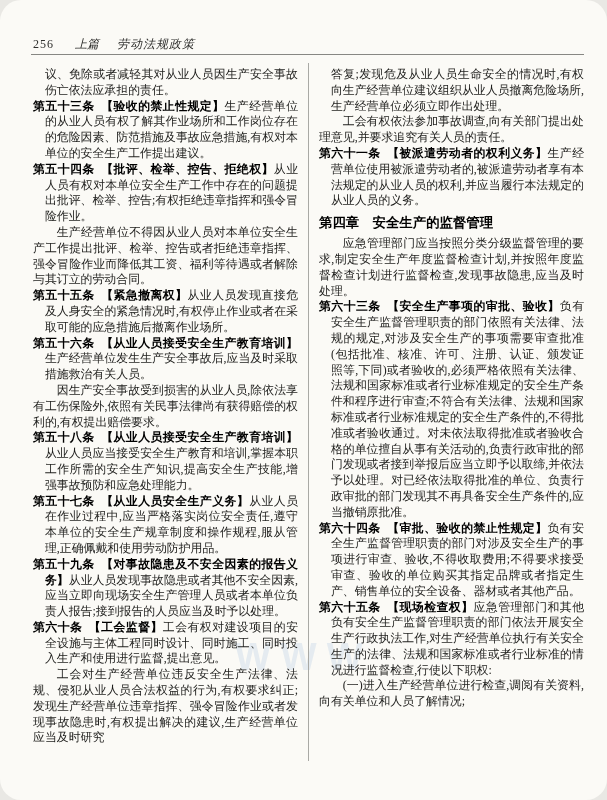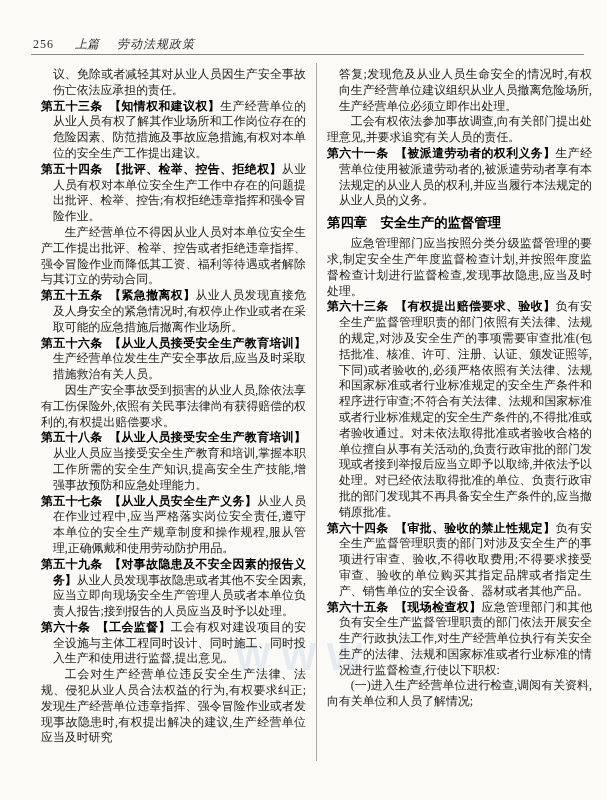--- a/index.html
+++ b/index.html
@@ -6,20 +6,21 @@
   body { background: #e9e8e4; }
   .page {
     position: relative;
     width: 607px;
     height: 800px;
     margin: 0 auto;
     background: #fbfaf6;
     overflow: hidden;
     font-family: "Liberation Serif", "DejaVu Serif", serif;
     color: #1c1c1c;
+    border-radius: 21px;
   }
   .header {
     position: absolute;
     left: 33px;
     top: 36px;
     font-size: 12px;
     color: #2e2e2c;
     white-space: nowrap;
   }
   .pagenum { font-style: normal; letter-spacing: 1px; margin-right: 18px; }
@@ -46,21 +47,20 @@
     pointer-events: none;
     user-select: none;
   }
   .columns {
     position: absolute;
     left: 33px;
     top: 67px;
     width: 552px;
     display: flex;
     align-items: flex-start;
-    margin-left: 8px;
   }
   .col {
     width: 265px;
     font-size: 11.9px;
     line-height: 15.8px;
     text-align: justify;
     color: #1d1d1b;
   }
   .col-divider {
     width: 1px;
@@ -95,38 +95,38 @@
     <span class="part">上篇</span>
     <span class="booktitle">劳动法规政策</span>
   </div>
   <div class="header-rule"></div>
 
   <div class="watermark">WWW</div>
 
   <div class="columns">
     <div class="col" id="col-left">
         <div class="block cont">议、免除或者减轻其对从业人员因生产安全事故伤亡依法应承担的责任。</div>
-        <div class="block article"><span class="art-num">第五十三条</span><span class="art-title">【知情权和建议权】</span>生产经营单位的从业人员有权了解其作业场所和工作岗位存在的危险因素、防范措施及事故应急措施,有权对本单位的安全生产工作提出建议。</div>
+        <div class="block article"><span class="art-num">第五十三条</span><span class="art-title">【验收的禁止性规定】</span>生产经营单位的从业人员有权了解其作业场所和工作岗位存在的危险因素、防范措施及事故应急措施,有权对本单位的安全生产工作提出建议。</div>
         <div class="block article"><span class="art-num">第五十四条</span><span class="art-title">【批评、检举、控告、拒绝权】</span>从业人员有权对本单位安全生产工作中存在的问题提出批评、检举、控告;有权拒绝违章指挥和强令冒险作业。</div>
         <div class="block para">生产经营单位不得因从业人员对本单位安全生产工作提出批评、检举、控告或者拒绝违章指挥、强令冒险作业而降低其工资、福利等待遇或者解除与其订立的劳动合同。</div>
         <div class="block article"><span class="art-num">第五十五条</span><span class="art-title">【紧急撤离权】</span>从业人员发现直接危及人身安全的紧急情况时,有权停止作业或者在采取可能的应急措施后撤离作业场所。</div>
         <div class="block article"><span class="art-num">第五十六条</span><span class="art-title">【从业人员接受安全生产教育培训】</span>生产经营单位发生生产安全事故后,应当及时采取措施救治有关人员。</div>
         <div class="block para">因生产安全事故受到损害的从业人员,除依法享有工伤保险外,依照有关民事法律尚有获得赔偿的权利的,有权提出赔偿要求。</div>
         <div class="block article"><span class="art-num">第五十八条</span><span class="art-title">【从业人员接受安全生产教育培训】</span>从业人员应当接受安全生产教育和培训,掌握本职工作所需的安全生产知识,提高安全生产技能,增强事故预防和应急处理能力。</div>
         <div class="block article"><span class="art-num">第五十七条</span><span class="art-title">【从业人员安全生产义务】</span>从业人员在作业过程中,应当严格落实岗位安全责任,遵守本单位的安全生产规章制度和操作规程,服从管理,正确佩戴和使用劳动防护用品。</div>
         <div class="block article"><span class="art-num">第五十九条</span><span class="art-title">【对事故隐患及不安全因素的报告义务】</span>从业人员发现事故隐患或者其他不安全因素,应当立即向现场安全生产管理人员或者本单位负责人报告;接到报告的人员应当及时予以处理。</div>
         <div class="block article"><span class="art-num">第六十条</span><span class="art-title">【工会监督】</span>工会有权对建设项目的安全设施与主体工程同时设计、同时施工、同时投入生产和使用进行监督,提出意见。</div>
         <div class="block para">工会对生产经营单位违反安全生产法律、法规、侵犯从业人员合法权益的行为,有权要求纠正;发现生产经营单位违章指挥、强令冒险作业或者发现事故隐患时,有权提出解决的建议,生产经营单位应当及时研究</div>
       </div>
     <div class="col-divider"></div>
     <div class="col" id="col-right">
         <div class="block cont">答复;发现危及从业人员生命安全的情况时,有权向生产经营单位建议组织从业人员撤离危险场所,生产经营单位必须立即作出处理。</div>
         <div class="block para">工会有权依法参加事故调查,向有关部门提出处理意见,并要求追究有关人员的责任。</div>
         <div class="block article"><span class="art-num">第六十一条</span><span class="art-title">【被派遣劳动者的权利义务】</span>生产经营单位使用被派遣劳动者的,被派遣劳动者享有本法规定的从业人员的权利,并应当履行本法规定的从业人员的义务。</div>
         <div class="block chapter">第四章　安全生产的监督管理</div>
         <div class="block para">应急管理部门应当按照分类分级监督管理的要求,制定安全生产年度监督检查计划,并按照年度监督检查计划进行监督检查,发现事故隐患,应当及时处理。</div>
-        <div class="block article"><span class="art-num">第六十三条</span><span class="art-title">【有权提出赔偿要求、验收】</span>负有安全生产监督管理职责的部门依照有关法律、法规的规定,对涉及安全生产的事项需要审查批准(包括批准、核准、许可、注册、认证、颁发证照等,下同)或者验收的,必须严格依照有关法律、法规和国家标准或者行业标准规定的安全生产条件和程序进行审查;不符合有关法律、法规和国家标准或者行业标准规定的安全生产条件的,不得批准或者验收通过。对未依法取得批准或者验收合格的单位擅自从事有关活动的,负责行政审批的部门发现或者接到举报后应当立即予以取缔,并依法予以处理。对已经依法取得批准的单位、负责行政审批的部门发现其不再具备安全生产条件的,应当撤销原批准。</div>
+        <div class="block article"><span class="art-num">第六十三条</span><span class="art-title">【安全生产事项的审批、验收】</span>负有安全生产监督管理职责的部门依照有关法律、法规的规定,对涉及安全生产的事项需要审查批准(包括批准、核准、许可、注册、认证、颁发证照等,下同)或者验收的,必须严格依照有关法律、法规和国家标准或者行业标准规定的安全生产条件和程序进行审查;不符合有关法律、法规和国家标准或者行业标准规定的安全生产条件的,不得批准或者验收通过。对未依法取得批准或者验收合格的单位擅自从事有关活动的,负责行政审批的部门发现或者接到举报后应当立即予以取缔,并依法予以处理。对已经依法取得批准的单位、负责行政审批的部门发现其不再具备安全生产条件的,应当撤销原批准。</div>
         <div class="block article"><span class="art-num">第六十四条</span><span class="art-title">【审批、验收的禁止性规定】</span>负有安全生产监督管理职责的部门对涉及安全生产的事项进行审查、验收,不得收取费用;不得要求接受审查、验收的单位购买其指定品牌或者指定生产、销售单位的安全设备、器材或者其他产品。</div>
         <div class="block article"><span class="art-num">第六十五条</span><span class="art-title">【现场检查权】</span>应急管理部门和其他负有安全生产监督管理职责的部门依法开展安全生产行政执法工作,对生产经营单位执行有关安全生产的法律、法规和国家标准或者行业标准的情况进行监督检查,行使以下职权:</div>
         <div class="block item">(一)进入生产经营单位进行检查,调阅有关资料,向有关单位和人员了解情况;</div>
       </div>
   </div>
 </div>
 
 </body></html>

